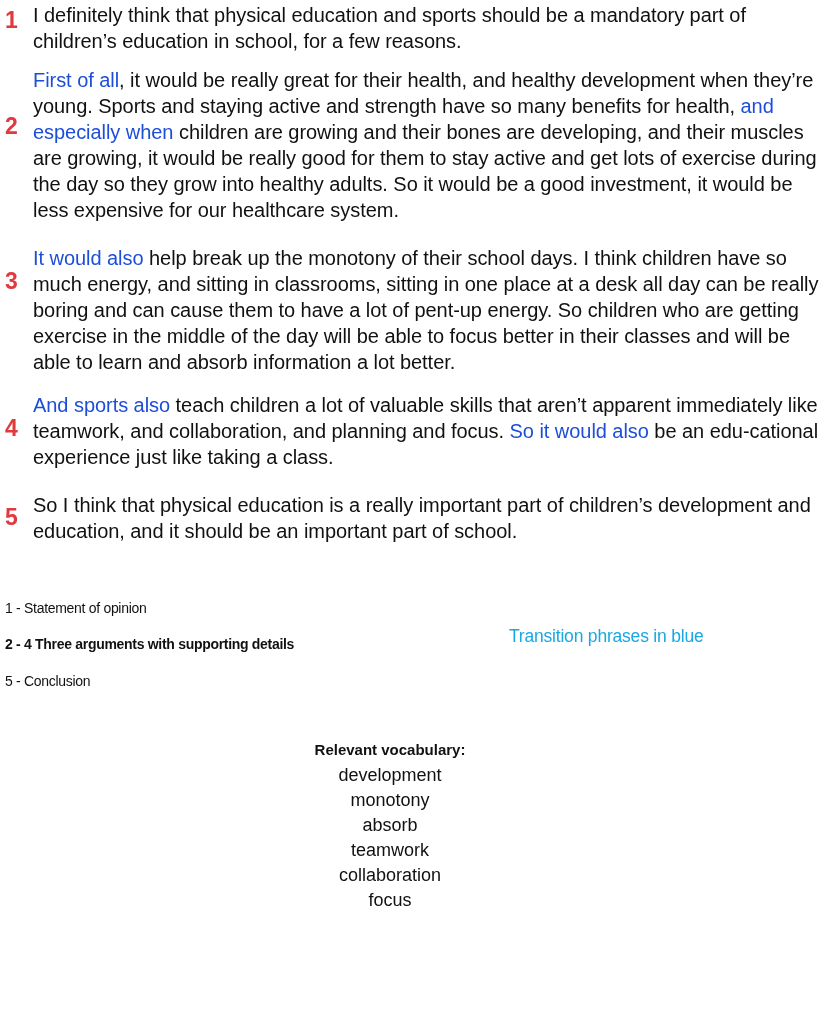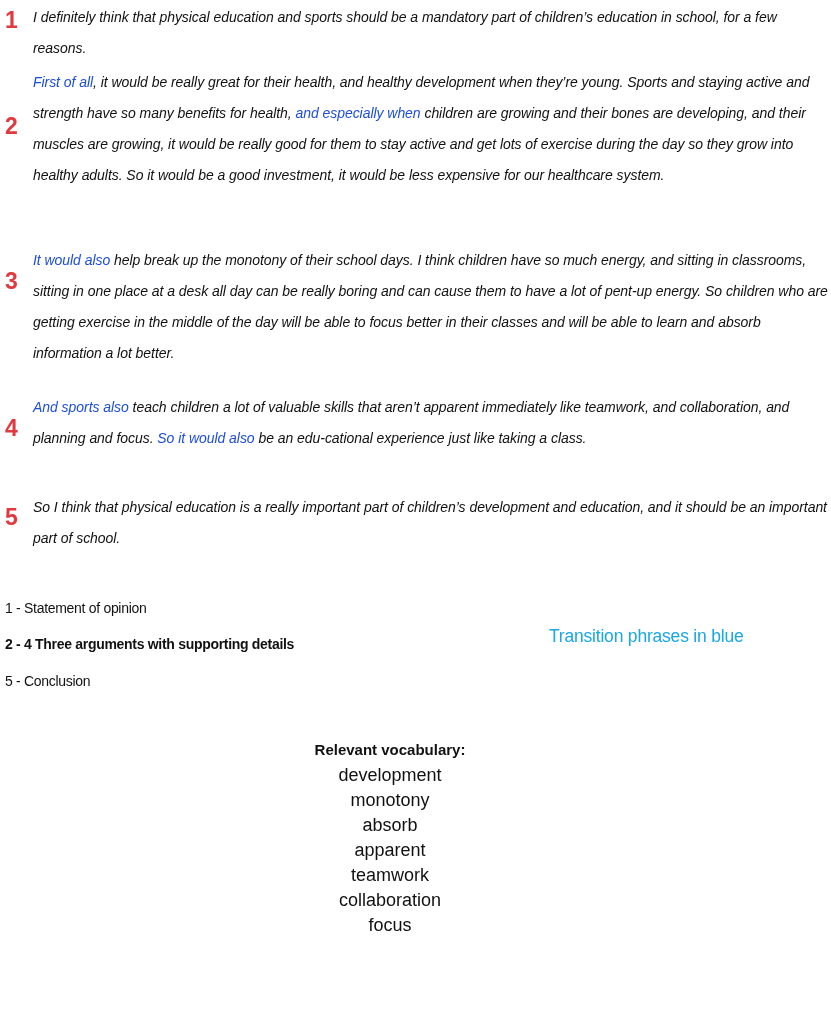--- a/index.html
+++ b/index.html
@@ -2,31 +2,31 @@
 <html><head>
 <meta charset="utf-8">
 <style>
   html, body { margin: 0; padding: 0; background: #ffffff; }
   body {
     width: 831px; height: 1024px; position: relative; overflow: hidden;
     font-family: "Liberation Sans", sans-serif; color: #111111;
   }
   .para {
     position: absolute; left: 33px; width: 795px;
-    font-size: 14px; line-height: 31px; letter-spacing: -0.05px; font-style: italic;
+    font-size: 20px; line-height: 26px; letter-spacing: -0.05px;
   }
   .num {
     position: absolute; left: 5px; color: #e0393e; font-weight: bold; font-size: 23px;
   }
   .blue { color: #1d4ed8; }
   .legend-line {
     position: absolute; left: 5px; font-size: 14px; letter-spacing: -0.3px;
   }
   .transition-note {
-    position: absolute; left: 509px; top: 626px; font-size: 17.5px; color: #1aa7e3; letter-spacing: -0.2px; margin-left: 40px;
+    position: absolute; left: 509px; top: 626px; font-size: 17.5px; color: #1aa7e3; letter-spacing: -0.2px;
   }
   .vocab {
     position: absolute; left: 190px; width: 400px; top: 737px; text-align: center;
   }
   .vocab h2 {
     margin: 0; font-size: 15px; font-weight: bold; line-height: 26px;
   }
   .vocab ul { list-style: none; margin: 0; padding: 0; }
   .vocab li { font-size: 18px; line-height: 25px; }
 </style>
@@ -62,18 +62,17 @@
 <div class="legend-line" style="top:636px;font-weight:bold;">2 - 4 Three arguments with supporting details</div>
 <div class="legend-line" style="top:673px;">5 - Conclusion</div>
 <div class="transition-note">Transition phrases in blue</div>
 
 <div class="vocab">
   <h2>Relevant vocabulary:</h2>
   <ul>
     <li>development</li>
     <li>monotony</li>
     <li>absorb</li>
-    <li>apparent</li>
     <li>teamwork</li>
     <li>collaboration</li>
     <li>focus</li>
   </ul>
 </div>
 
 </body></html>

